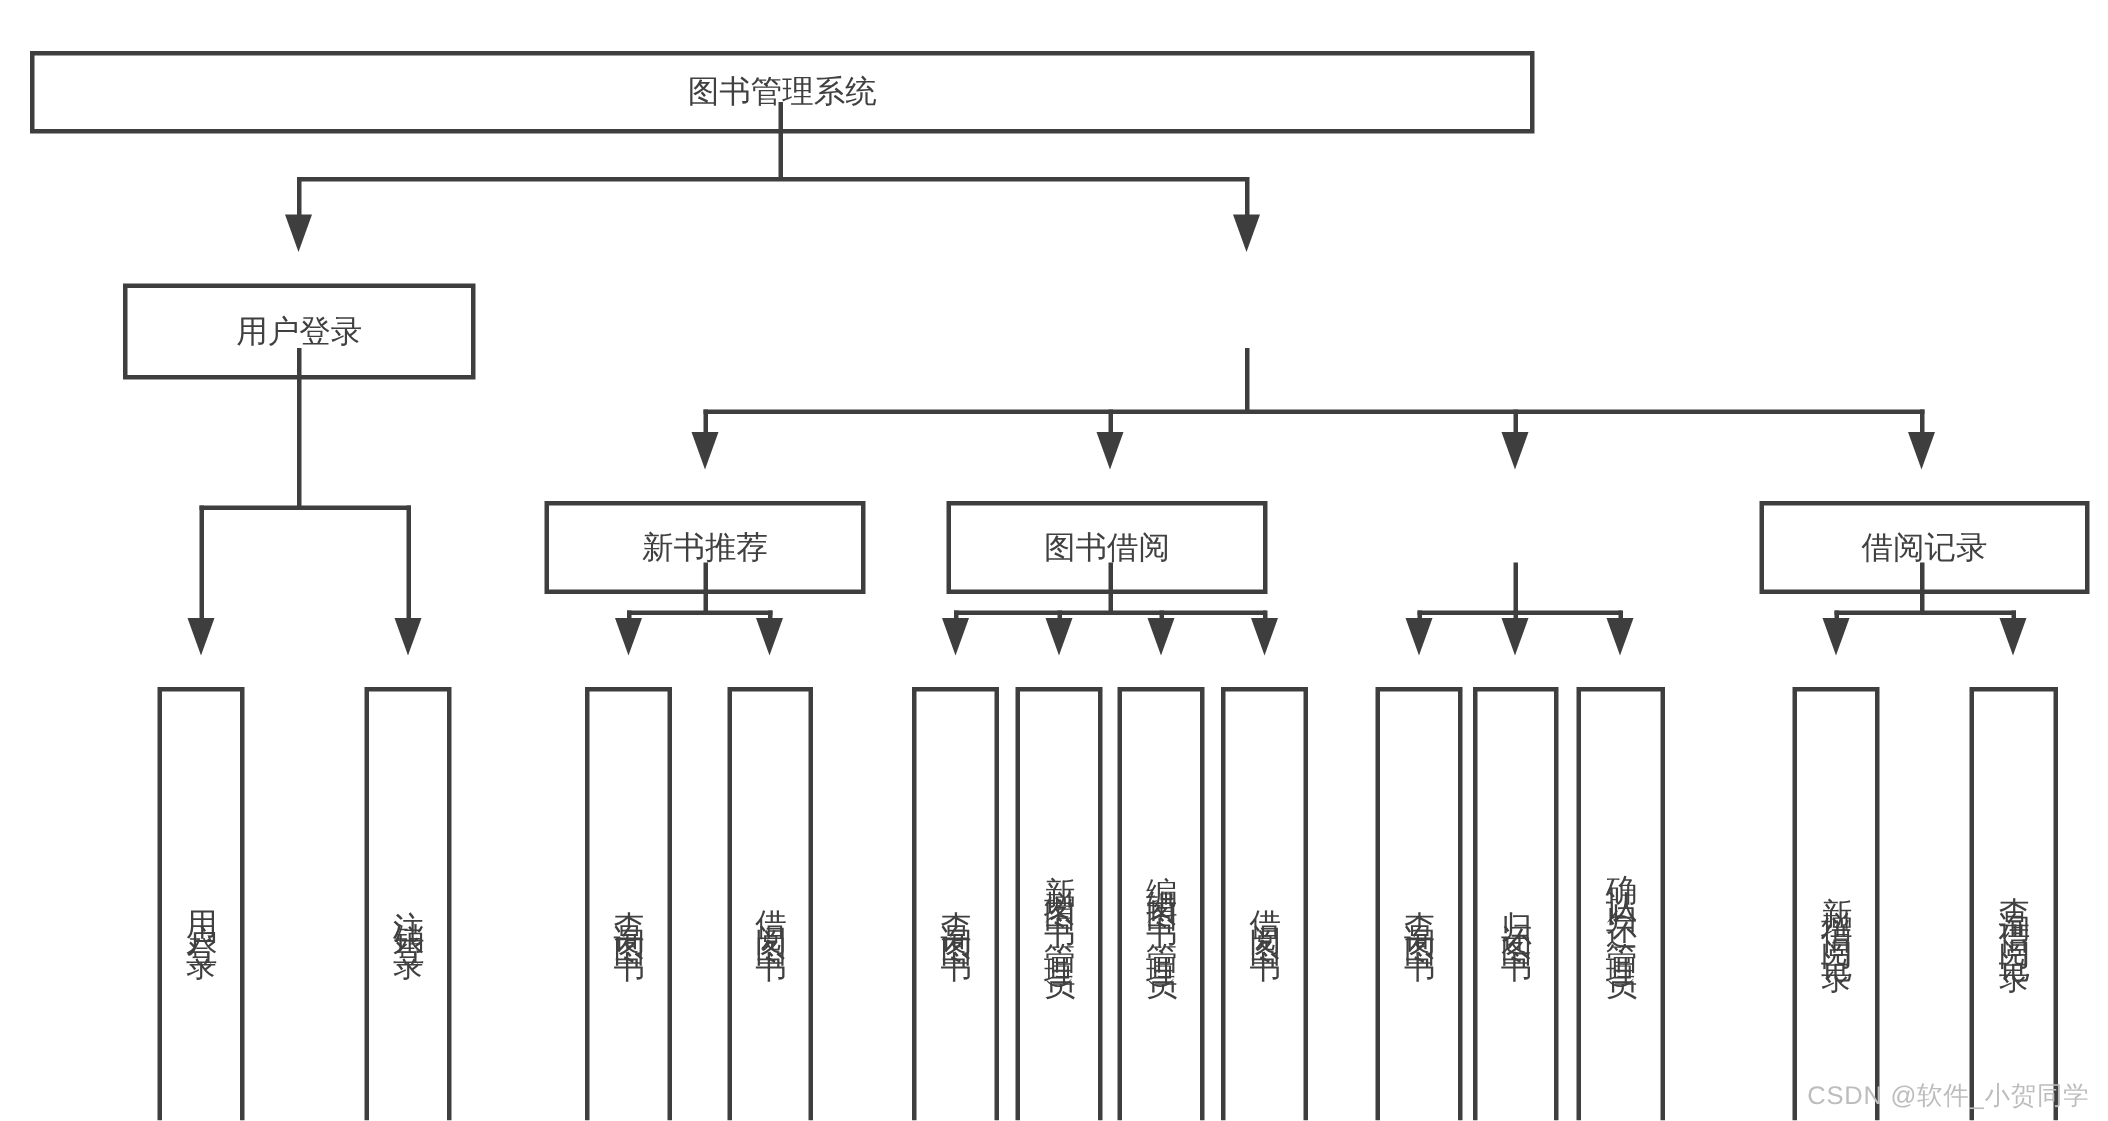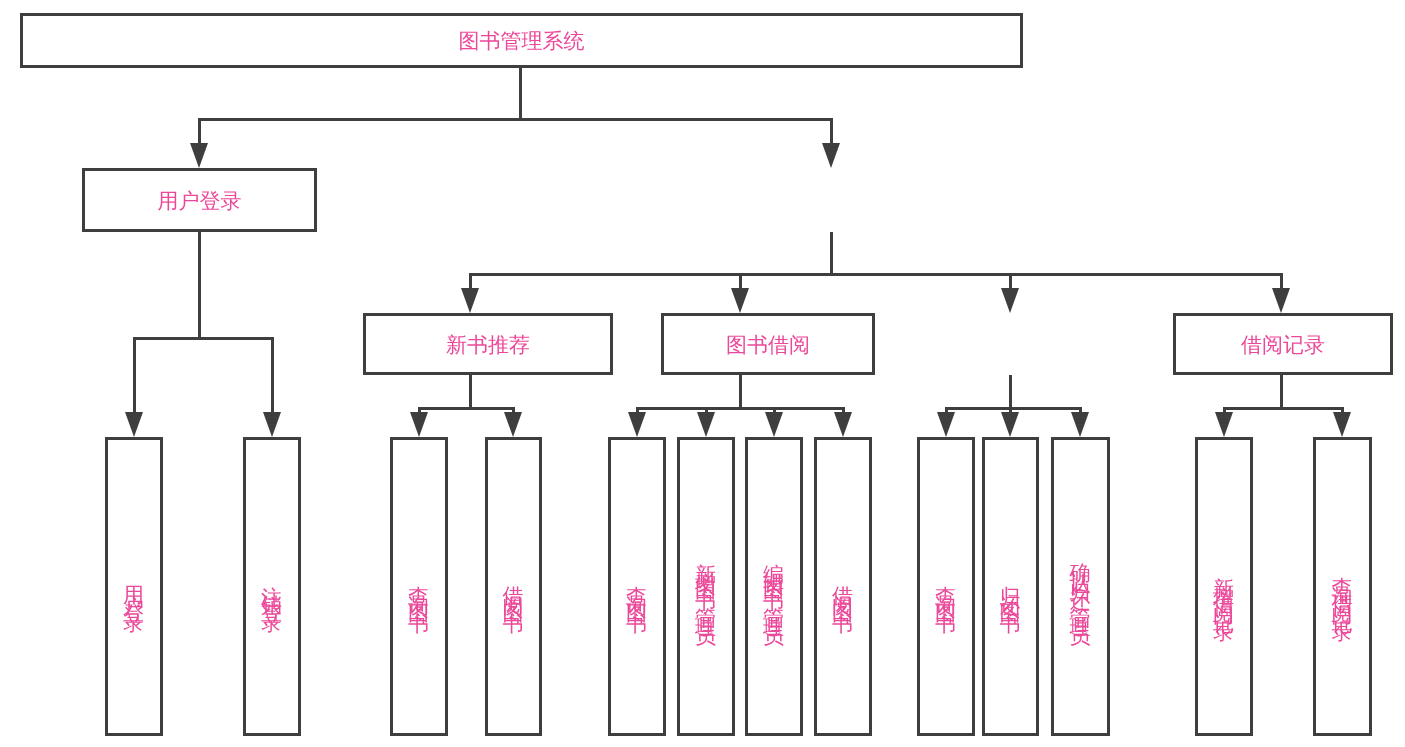--- a/index.html
+++ b/index.html
@@ -4,23 +4,24 @@
 <style>
   html,body{margin:0;padding:0;background:#ffffff;}
   body{width:1405px;height:747px;position:relative;font-family:"Liberation Sans",sans-serif;}
   .canvas{position:absolute;left:0;top:0;width:1405px;height:747px;background:#ffffff;overflow:hidden;}
   .box{
     position:absolute;
     border:3px solid #3e3e3e;
     background:#ffffff;
     box-sizing:border-box;
     display:flex;align-items:center;justify-content:center;
-    color:#ec4899;
+    color:#404040;
     font-size:21px;
     line-height:1;
+    margin-top:21px;
   }
   .box.leaf{
     writing-mode:vertical-lr;
     text-orientation:mixed;
     letter-spacing:9px;
     font-size:21px;
   }
   .hline,.vline{position:absolute;background:#3e3e3e;}
   .hline{height:3px;}
   .vline{width:3px;}
@@ -66,22 +67,22 @@
   <div class="hline" style="left:469px;top:273px;width:814px;"></div>
   <div class="vline" style="left:469px;top:273px;height:19px;"></div>
   <div class="vline" style="left:739px;top:273px;height:19px;"></div>
   <div class="vline" style="left:1009px;top:273px;height:19px;"></div>
   <div class="vline" style="left:1280px;top:273px;height:19px;"></div>
   <div class="arrow" style="left:461px;top:288px;"></div>
   <div class="arrow" style="left:731px;top:288px;"></div>
   <div class="arrow" style="left:1001px;top:288px;"></div>
   <div class="arrow" style="left:1272px;top:288px;"></div>
 
-  <div class="box" style="left:363px;top:313px;width:250px;height:62px;">新书推荐</div>
-  <div class="box" style="left:661px;top:313px;width:214px;height:62px;">图书借阅</div>
+  <div class="box" style="left:363px;top:313px;width:214px;height:62px;">新书推荐</div>
+  <div class="box" style="left:631px;top:313px;width:214px;height:62px;">图书借阅</div>
   <div class="box" style="left:1173px;top:313px;width:220px;height:62px;">借阅记录</div>
 
   <div class="vline" style="left:469px;top:375px;height:35px;"></div>
   <div class="hline" style="left:418px;top:407px;width:97px;"></div>
   <div class="vline" style="left:418px;top:407px;height:9px;"></div>
   <div class="vline" style="left:512px;top:407px;height:9px;"></div>
   <div class="arrow" style="left:410px;top:412px;"></div>
   <div class="arrow" style="left:504px;top:412px;"></div>
 
   <div class="vline" style="left:739px;top:375px;height:35px;"></div>
@@ -122,14 +123,15 @@
   <div class="box leaf" style="left:745px;top:437px;width:58px;height:299px;">编辑图书（管理员）</div>
   <div class="box leaf" style="left:814px;top:437px;width:58px;height:299px;">借阅图书</div>
 
   <div class="box leaf" style="left:917px;top:437px;width:58px;height:299px;">查询图书</div>
   <div class="box leaf" style="left:982px;top:437px;width:57px;height:299px;">归还图书</div>
   <div class="box leaf" style="left:1051px;top:437px;width:59px;height:299px;">确认归还（管理员）</div>
 
   <div class="box leaf" style="left:1195px;top:437px;width:58px;height:299px;">新增借阅记录</div>
   <div class="box leaf" style="left:1313px;top:437px;width:59px;height:299px;">查询借阅记录</div>
 
+  <div class="watermark">CSDN @软件_小贺同学</div>
 
 </div>
 
 </body></html>

